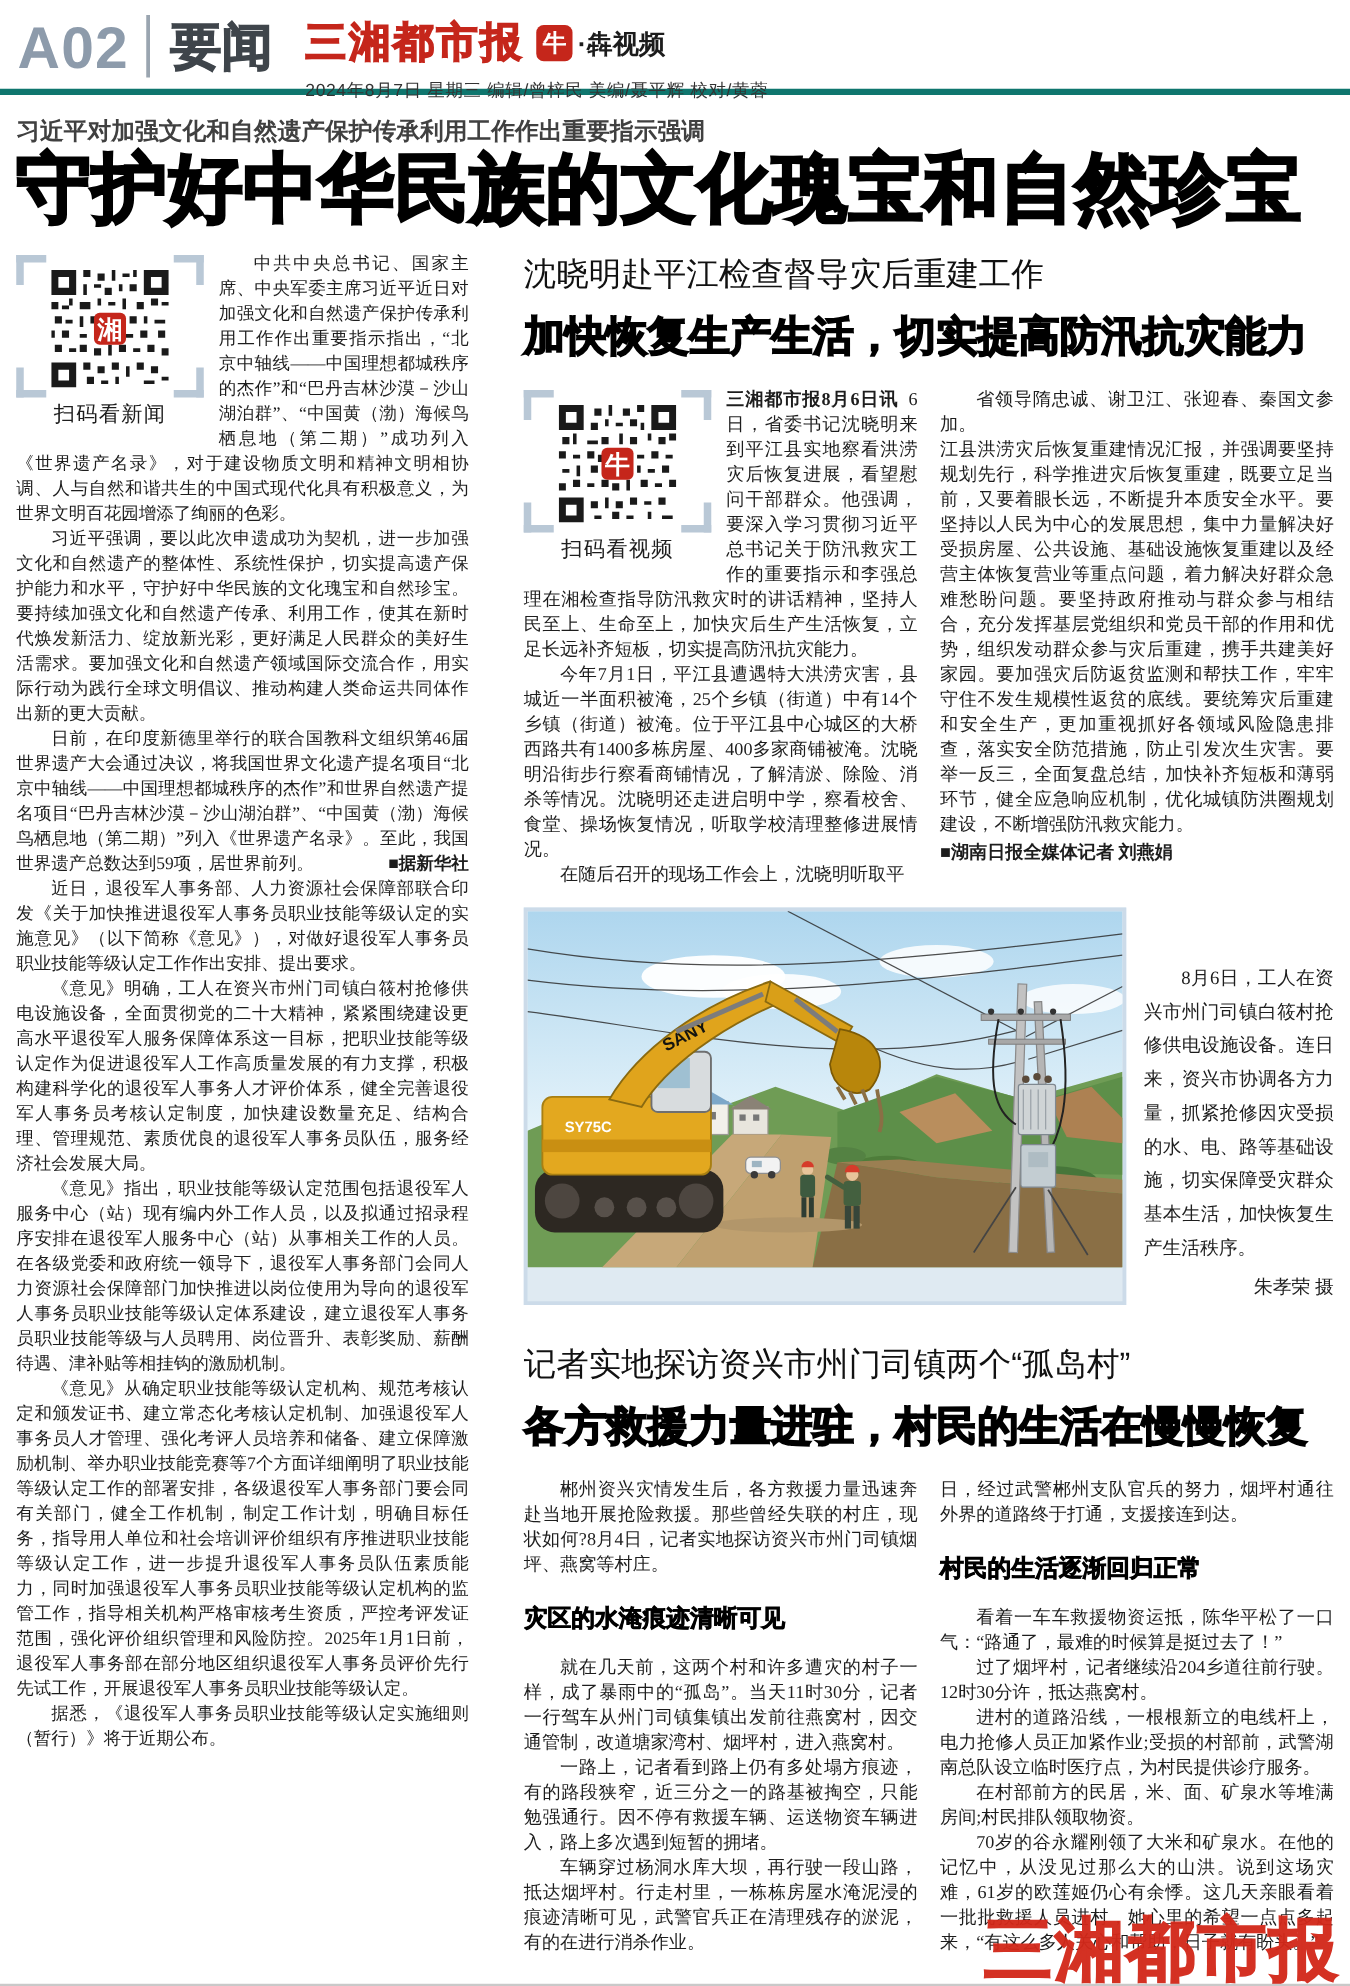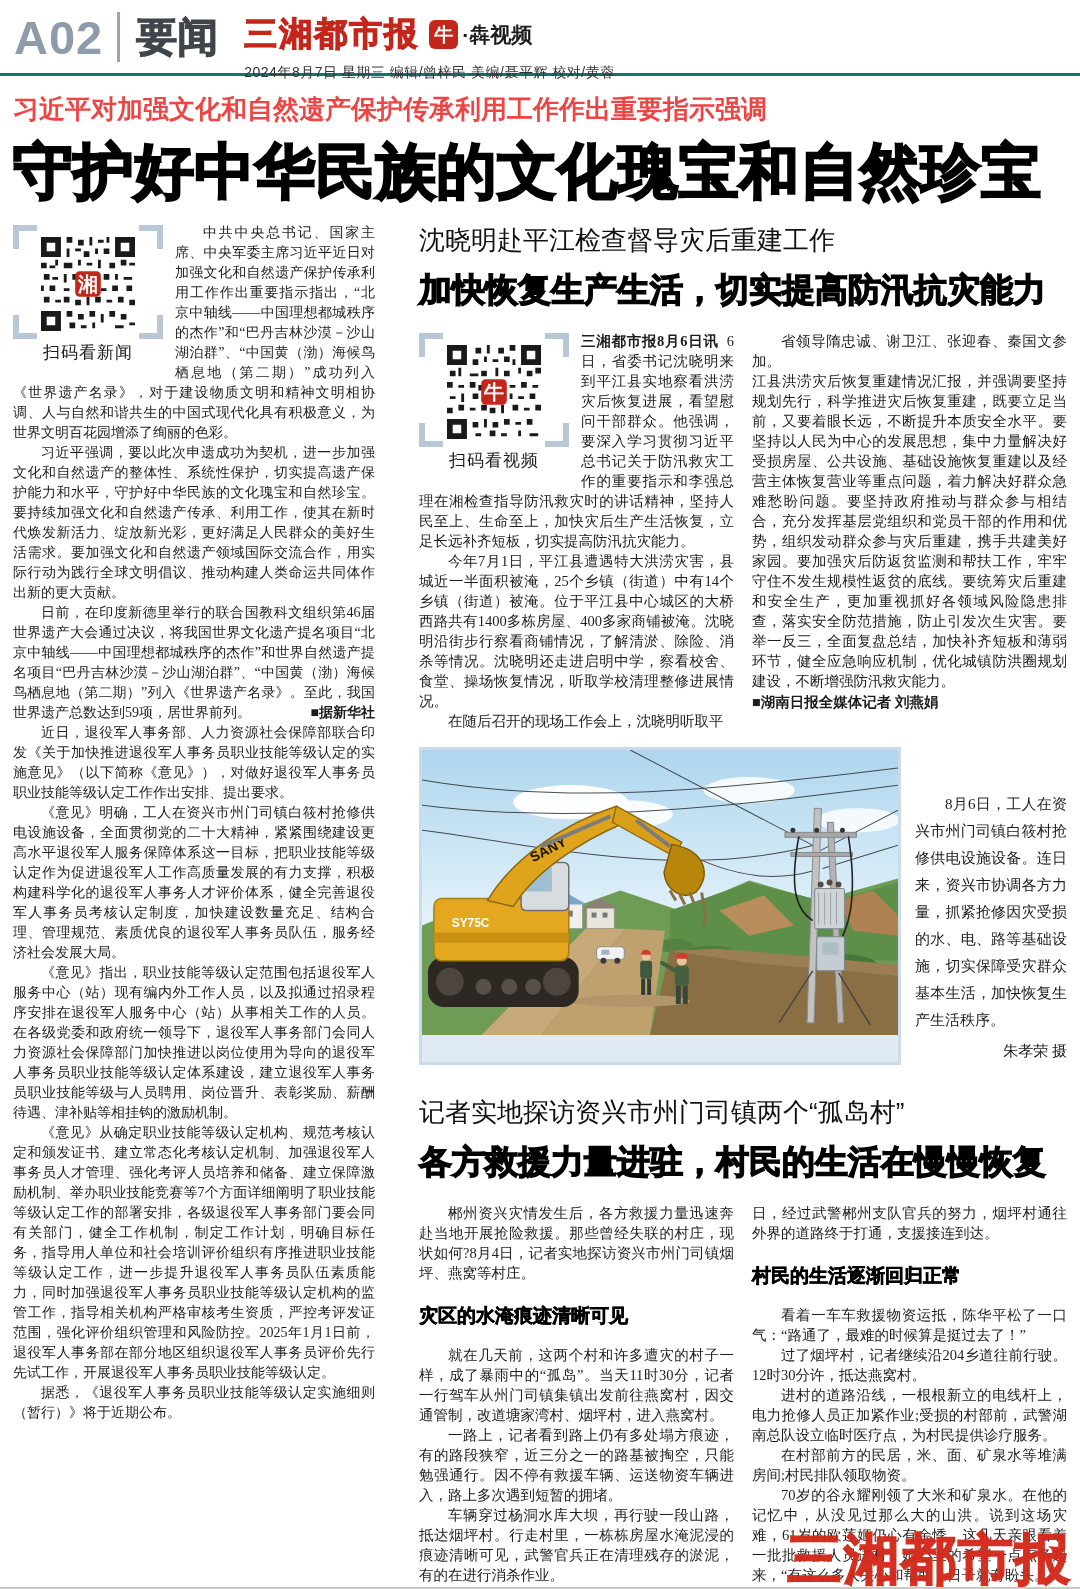--- a/index.html
+++ b/index.html
@@ -5,33 +5,33 @@
   * { margin:0; padding:0; box-sizing:border-box; }
   html,body { background:#e8e8e8; }
   .page {
     width:1080px; height:1589px; margin:0 auto; position:relative;
     background:#ffffff; color:#1d1d1d; overflow:hidden;
     font-family:"Liberation Serif","DejaVu Serif",serif;
   }
   .page::after{content:"";position:absolute;left:0;right:0;bottom:0;border-bottom:2px solid #c9c9c9;}
 
   
-  .masthead{display:flex;align-items:flex-start;padding:12px 14px 4px;border-bottom:3px solid #0f766e;height:76px;}
+  .masthead{display:flex;align-items:flex-start;padding:12px 14px 4px;border-bottom:5px solid #0f766e;height:76px;}
   .pageno{font-family:"Liberation Sans","DejaVu Sans",sans-serif;font-weight:bold;font-size:47px;line-height:52px;color:#8d9bab;letter-spacing:1px;}
   .section-name{font-family:"Liberation Sans","DejaVu Sans",sans-serif;font-weight:900;font-size:41px;line-height:50px;color:#3f454b;margin-left:14px;padding-left:16px;border-left:3px solid #9aa5b0;-webkit-text-stroke:1px #3f454b;}
   .brand-block{margin-left:26px;}
   .brand-row{display:flex;align-items:center;}
   .brand-name{color:#c5261b;font-size:33px;font-weight:900;font-family:"Liberation Sans","DejaVu Sans",sans-serif;letter-spacing:2px;-webkit-text-stroke:1.2px #c5261b;}
   .video-badge{width:29px;height:29px;background:#c5261b;border-radius:6px;color:#fff;font-size:19px;font-weight:900;display:flex;align-items:center;justify-content:center;margin-left:10px;font-family:"Liberation Sans",sans-serif;}
   .video-brand{font-size:21px;font-weight:900;color:#1c1c1c;margin-left:4px;font-family:"Liberation Sans","DejaVu Sans",sans-serif;}
   .dateline{font-size:14px;color:#333;margin-top:7px;font-family:"Liberation Sans","DejaVu Sans",sans-serif;letter-spacing:.5px;}
 
   
   .banner{padding:16px 13px 8px;}
-  .banner-kicker{font-family:"Liberation Sans","DejaVu Sans",sans-serif;font-size:26px;font-weight:600;color:#ef4444;margin-bottom:12px;}
+  .banner-kicker{font-family:"Liberation Sans","DejaVu Sans",sans-serif;font-size:19px;font-weight:600;color:#404040;}
   .banner-headline{font-family:"Liberation Sans","DejaVu Sans",sans-serif;font-size:60px;font-weight:900;color:#000;line-height:1.1;white-space:nowrap;-webkit-text-stroke:2.2px #000;letter-spacing:0.5px;}
 
   
   .content{display:flex;padding:10px 13px 0;gap:44px;}
   .left-col{width:362px;flex:none;}
   .right-col{flex:1;min-width:0;}
 
   
   .body-p{font-size:14px;line-height:20px;text-align:justify;text-indent:2em;color:#1d1d1d;}
   .right-col .body-p{font-size:14.5px;line-height:20px;}

